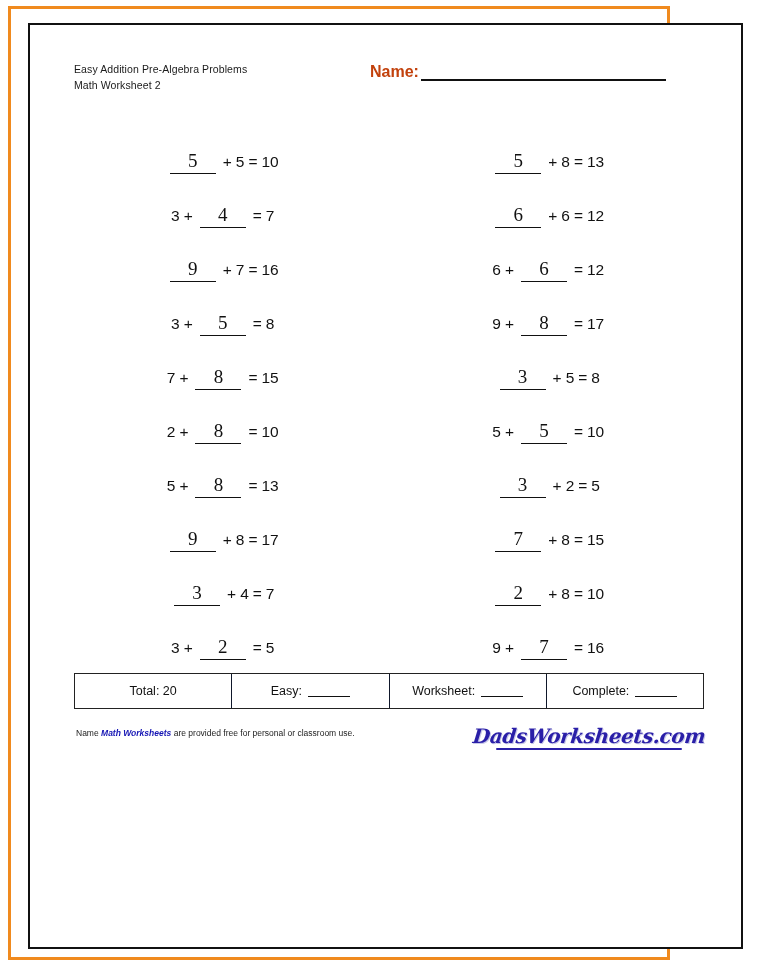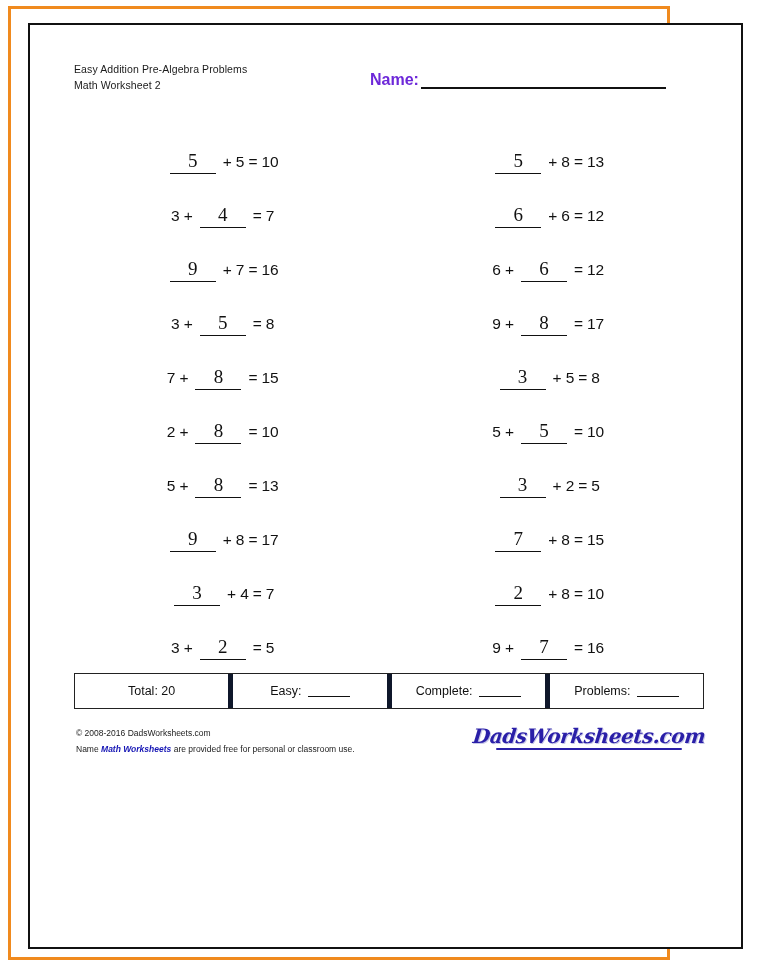--- a/index.html
+++ b/index.html
@@ -52,24 +52,24 @@
     left: 14px;
     top: 10px;
     font-size: 10.5px;
     color: #1a1a1a;
     line-height: 16px;
     letter-spacing: 0.1px;
   }
   .name-block {
     position: absolute;
     left: 310px;
-    top: 20px;
+    top: 12px;
     font-size: 16px;
     font-weight: bold;
-    color: #6d28d9;
+    color: #c2410c;
     white-space: nowrap;
   }
   .name-line {
     display: inline-block;
     border-bottom: 2px solid #111111;
     width: 245px;
     height: 15px;
     vertical-align: bottom;
     margin-left: 2px;
   }
@@ -128,21 +128,21 @@
     display: flex;
     background: #ffffff;
   }
   .score-cell {
     flex: 1;
     display: flex;
     align-items: center;
     justify-content: center;
     font-size: 12.5px;
     color: #111111;
-    border-right: 5px solid #0f172a;
+    border-right: 1px solid #0f172a;
     box-sizing: border-box;
     white-space: nowrap;
   }
   .score-cell:last-child { border-right: none; }
   .score-blank {
     display: inline-block;
     border-bottom: 1px solid #111111;
     width: 42px;
     height: 11px;
     margin-left: 6px;
@@ -400,31 +400,30 @@
 
       <div class="score-table">
         <div class="score-cell">
           <span>Total: 20</span>
         </div>
         <div class="score-cell">
           <span>Easy:</span>
           <span class="score-blank"></span>
         </div>
         <div class="score-cell">
+          <span>Worksheet:</span>
+          <span class="score-blank"></span>
+        </div>
+        <div class="score-cell">
           <span>Complete:</span>
           <span class="score-blank"></span>
         </div>
-        <div class="score-cell">
-          <span>Problems:</span>
-          <span class="score-blank"></span>
-        </div>
       </div>
 
       <div class="copyright">
-        <div>© 2008-2016 DadsWorksheets.com</div>
         <div class="copy-line2">
           <span>Name</span>
           <span class="copy-link">Math Worksheets</span>
           <span>are provided free for personal or classroom use.</span>
         </div>
       </div>
 
       <div class="logo">
         <span class="logo-text">DadsWorksheets.com</span>
         <span class="logo-underline"></span>

